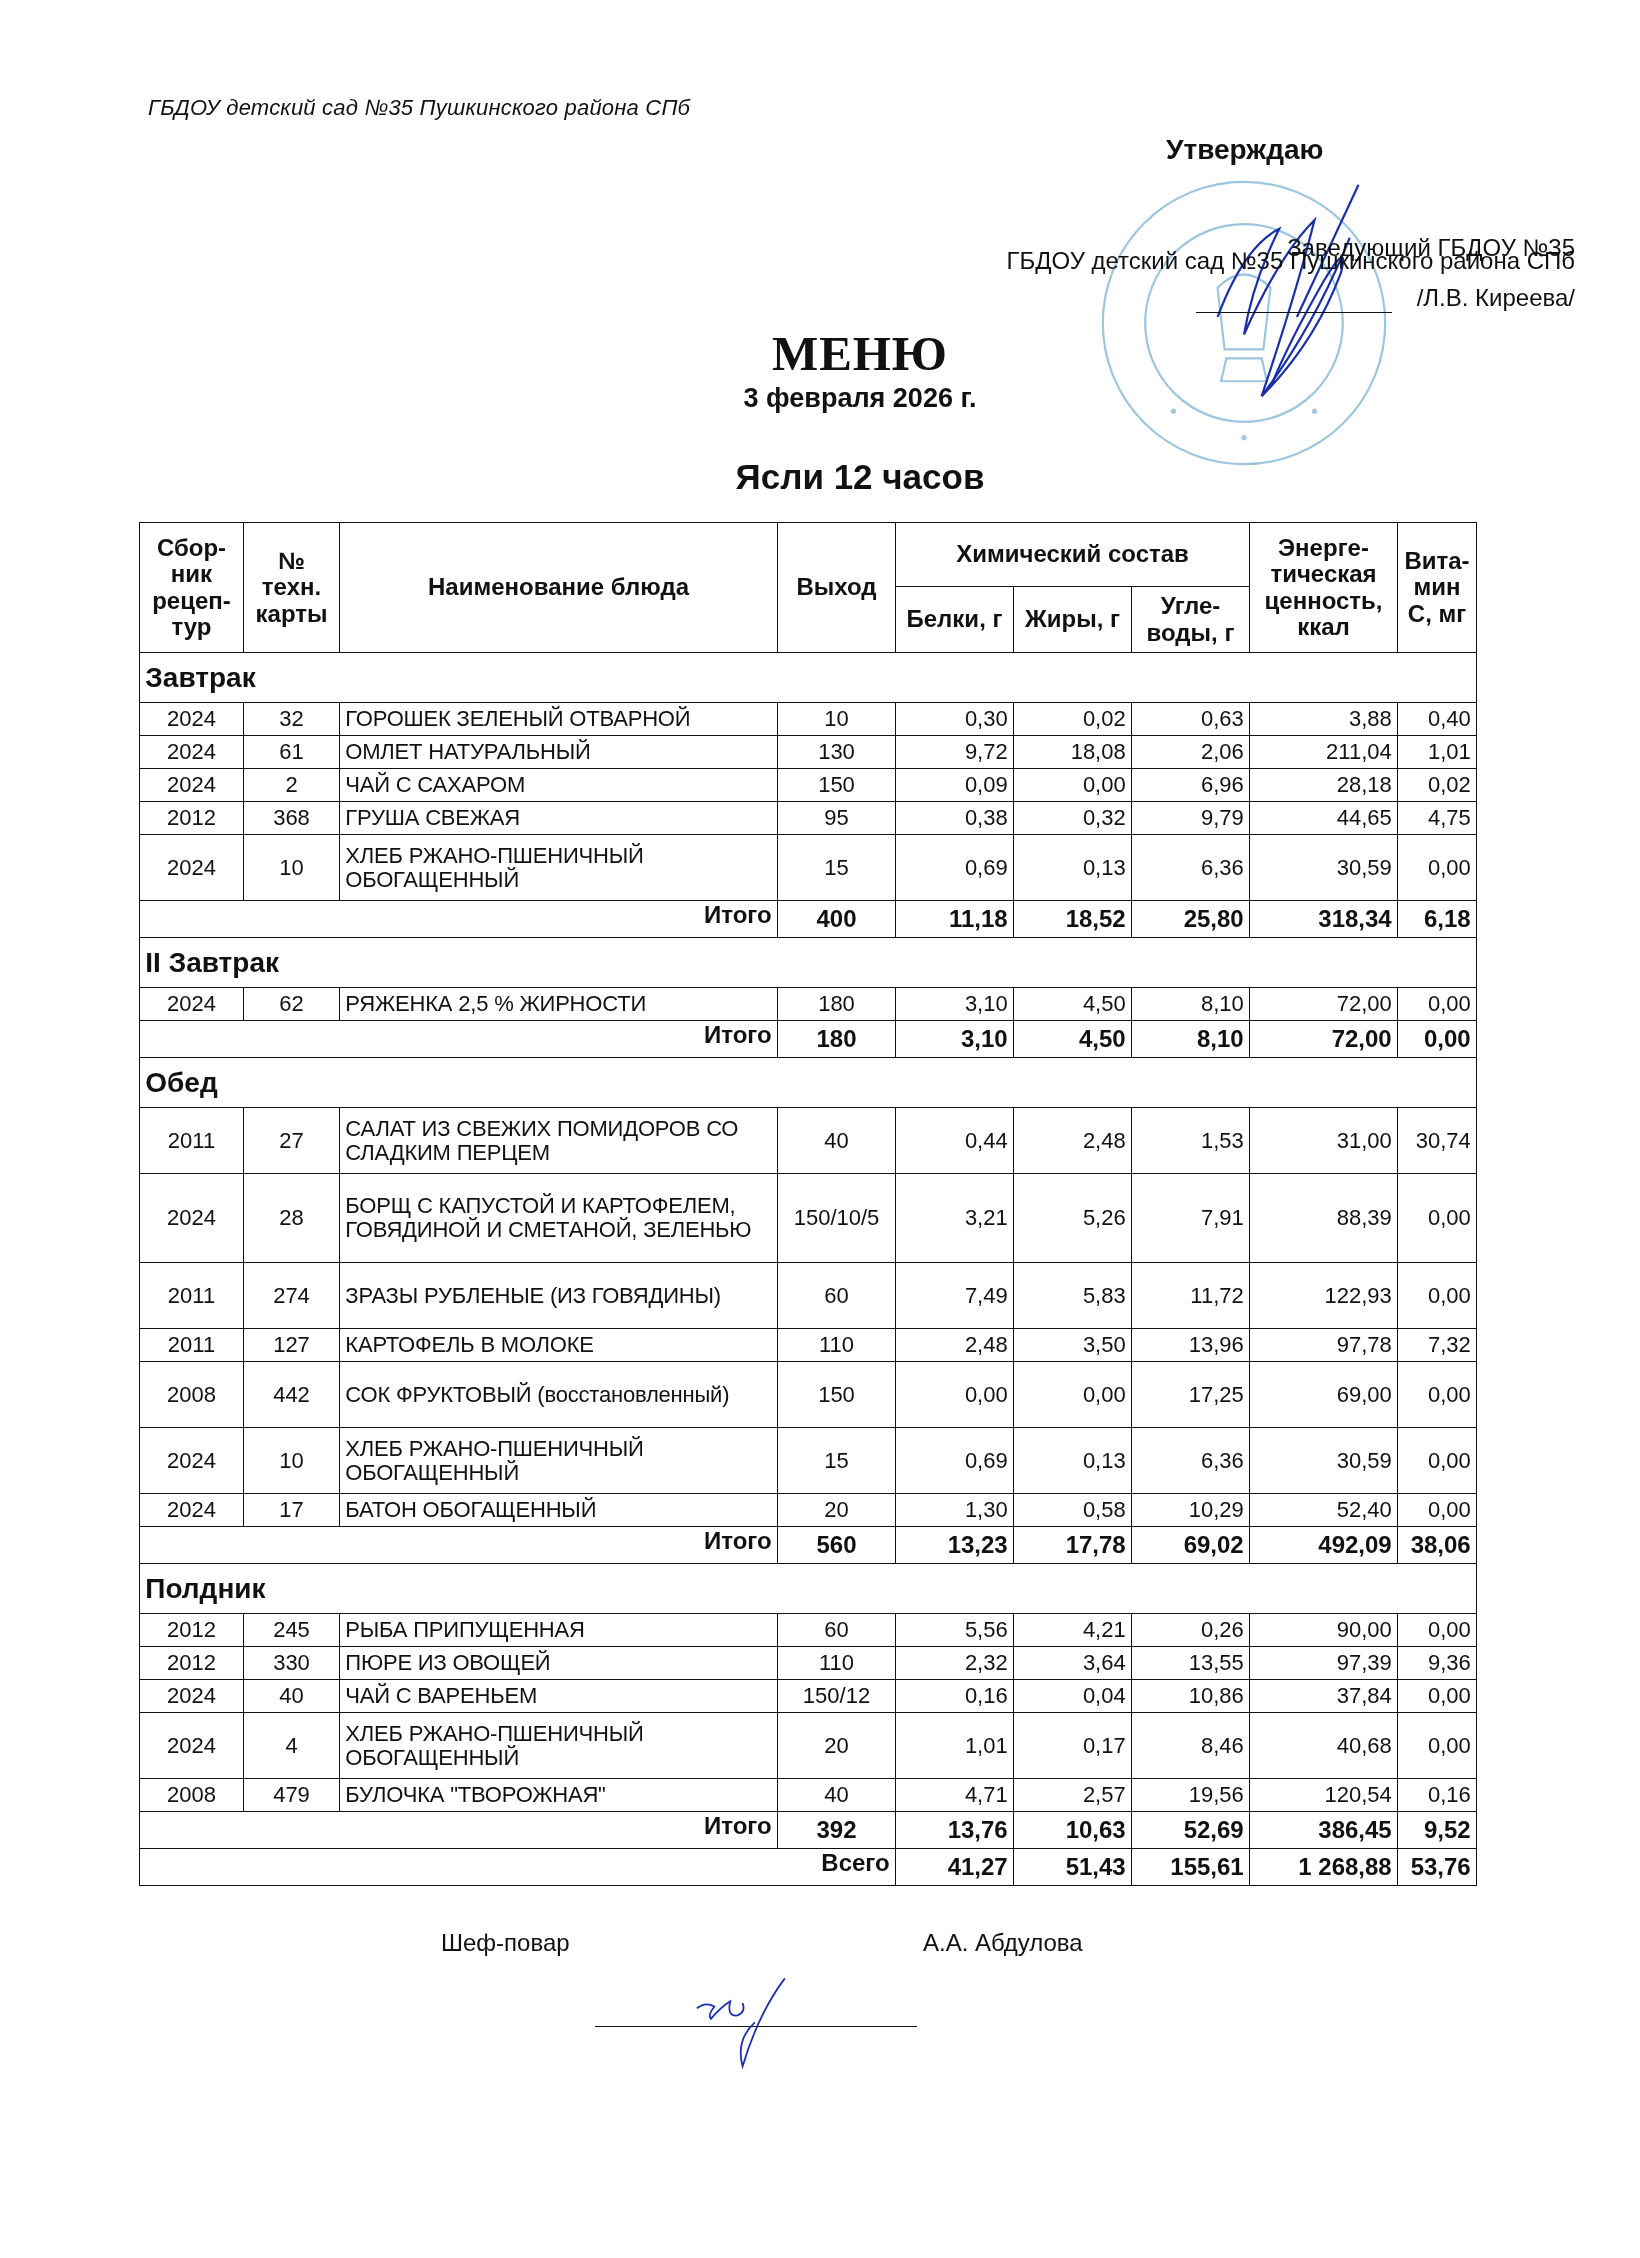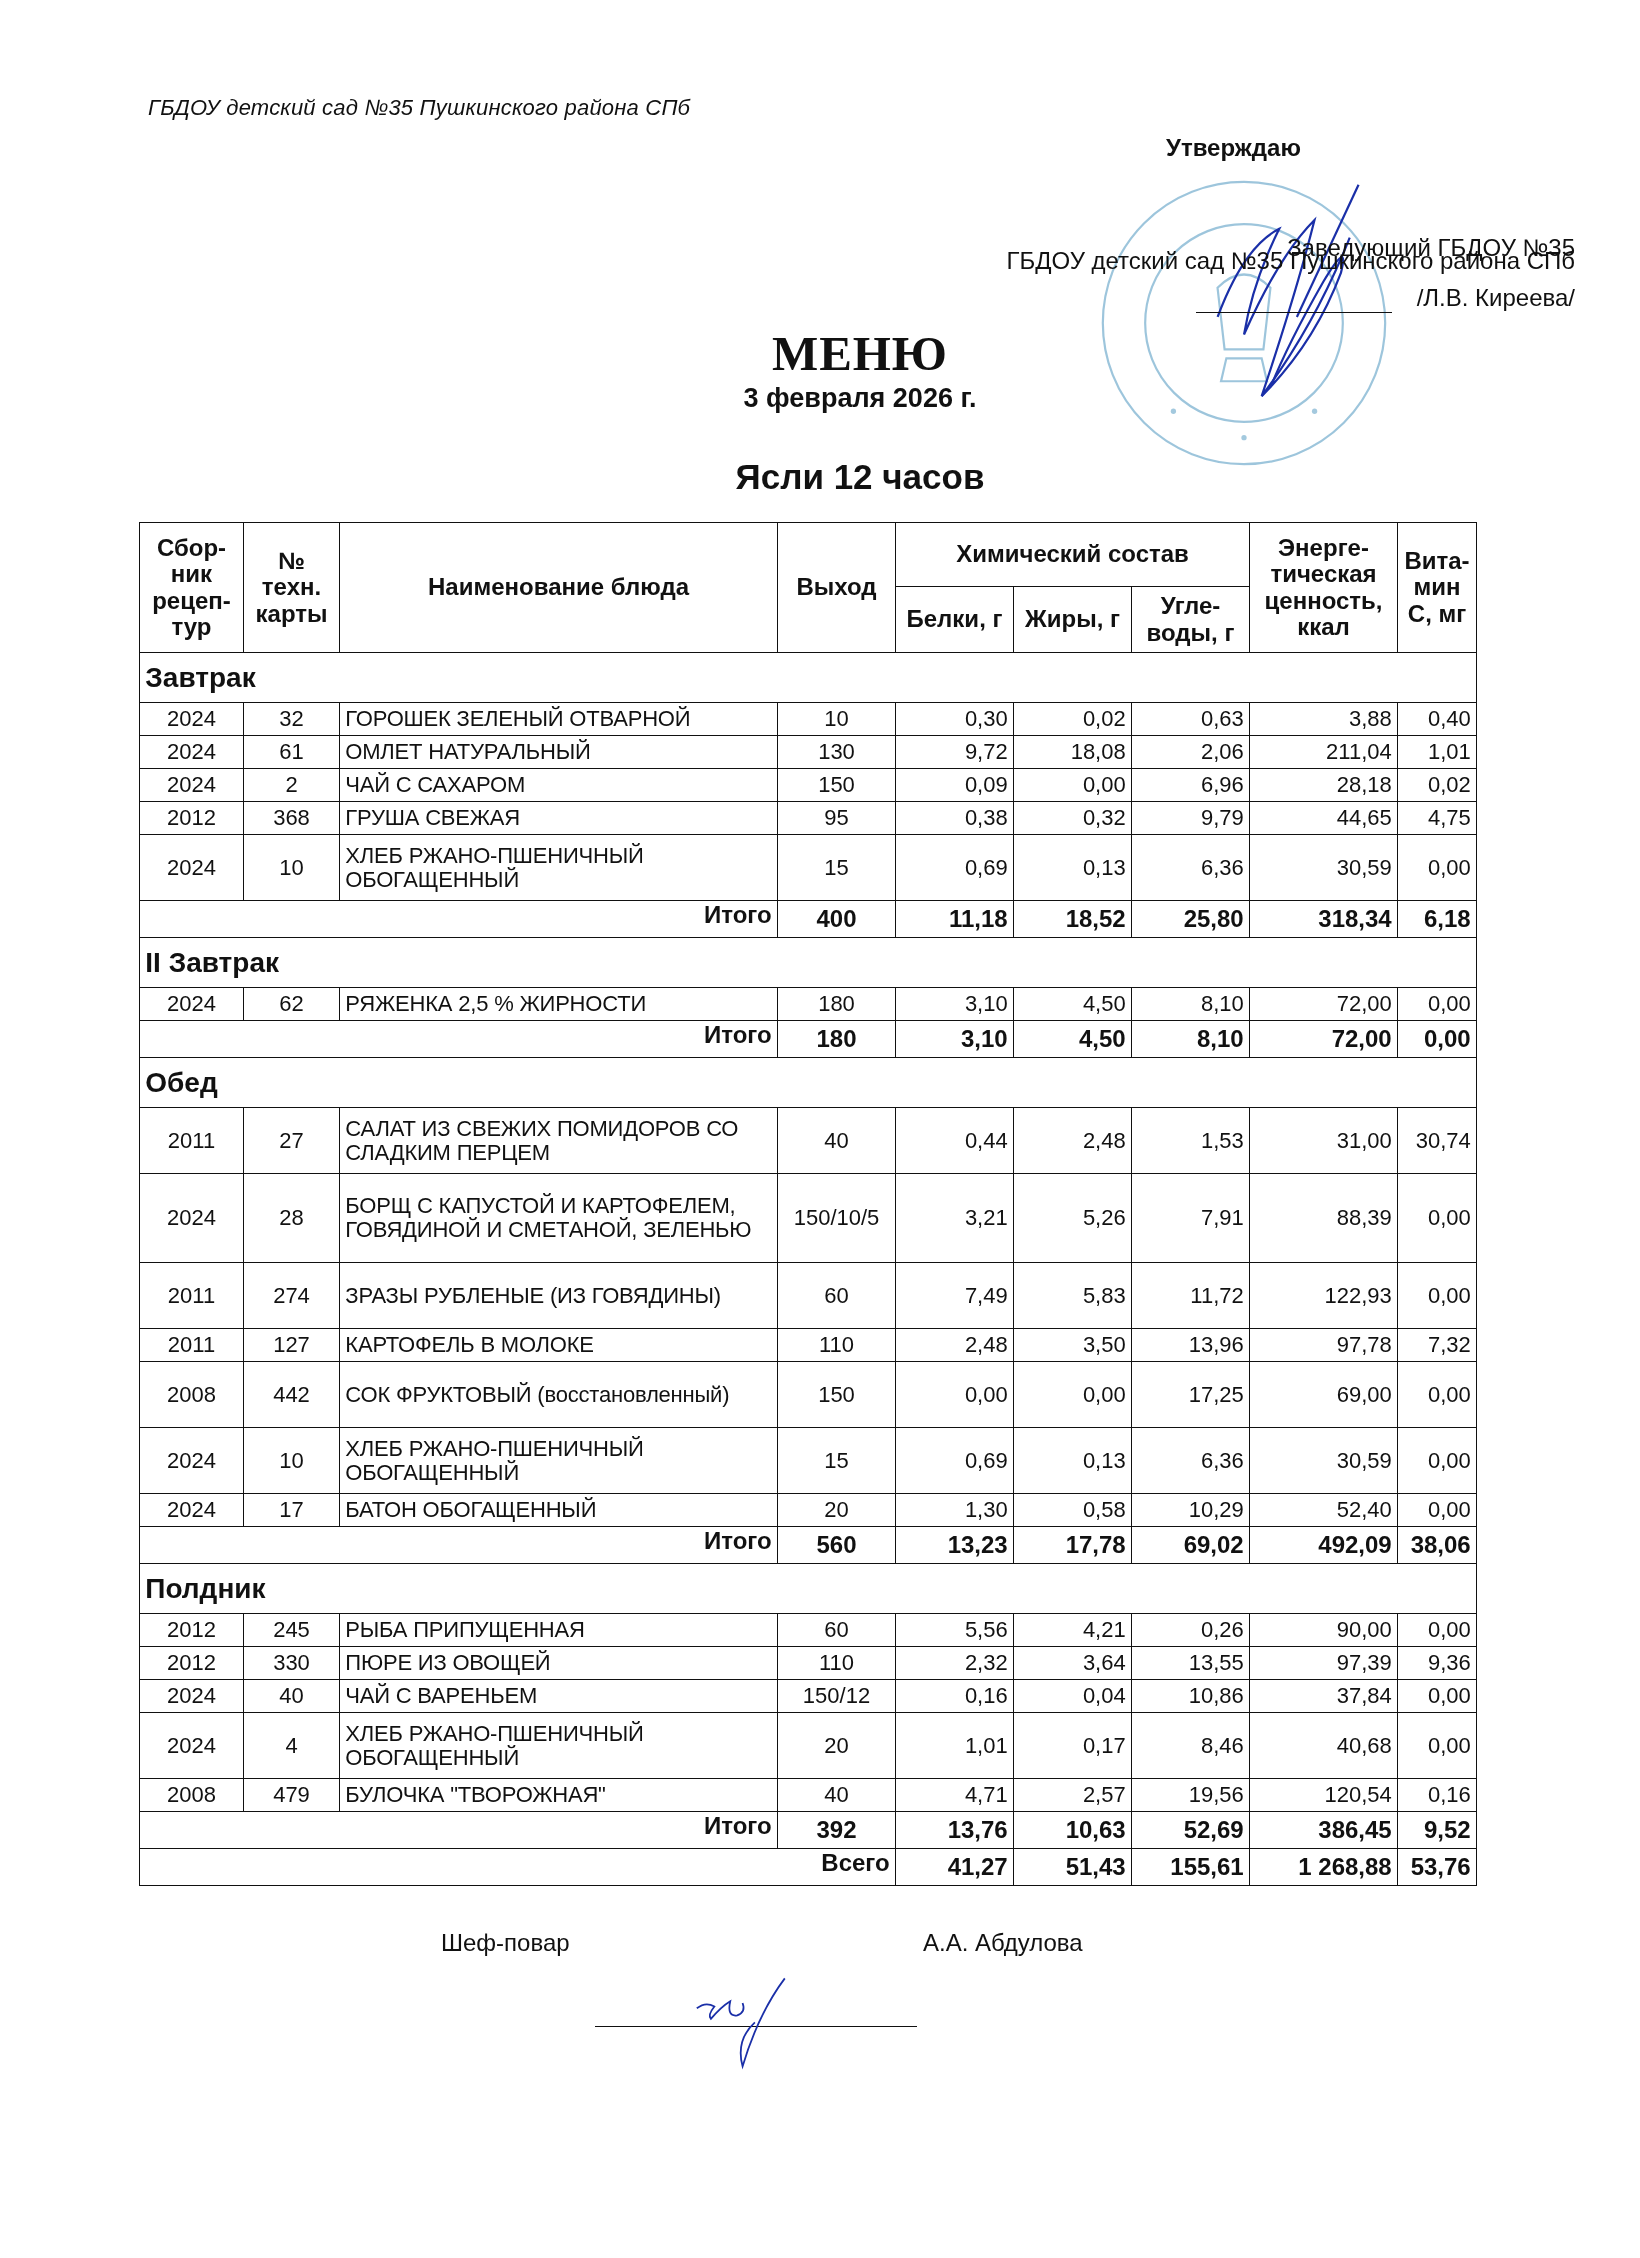--- a/index.html
+++ b/index.html
@@ -1,18 +1,18 @@
 <!DOCTYPE html>
 <html style="font-size:14px"><head>
   <meta charset="utf-8">
   <style>
     html, body { margin: 0; padding: 0; background: #ffffff; }
     body { width: 1641px; height: 2258px; position: relative; overflow: hidden; color: #111; font-family: "Liberation Sans", sans-serif; }
     .org-header { position: absolute; left: 148px; top: 95px; font-size: 22px; font-style: italic; letter-spacing: 0.2px; }
-    .approve-title { position: absolute; left: 1166px; top: 134px; font-size: 24px; font-weight: bold; }
+    .approve-title { position: absolute; left: 1166px; top: 134px; font-size: 28px; font-weight: bold; }
     .approve-line { position: absolute; right: 66px; font-size: 24px; text-align: right; white-space: nowrap; }
     .approve-l1 { top: 210px; margin-top: 24px; }
     .approve-l2 { top: 247px; }
     .approve-l3 { top: 284px; text-align: center; }
     .sign-underline { position: absolute; left: 1196px; top: 312px; width: 196px; border-top: 1.8px solid #111; }
     .stamp { position: absolute; left: 1094px; top: 173px; width: 300px; height: 300px; }
     .signature-dir { position: absolute; left: 1182px; top: 176px; width: 265px; height: 229px; }
     .menu-title { position: absolute; left: 0; width: 1720px; top: 325px; text-align: center; font-family: "Liberation Serif", serif; font-weight: bold; font-size: 49px; letter-spacing: 0.9px; }
     .menu-date { position: absolute; left: 0; width: 1720px; top: 383px; text-align: center; font-weight: bold; font-size: 27px; }
     .menu-group { position: absolute; left: 0; width: 1720px; top: 457px; text-align: center; font-weight: bold; font-size: 35px; }

